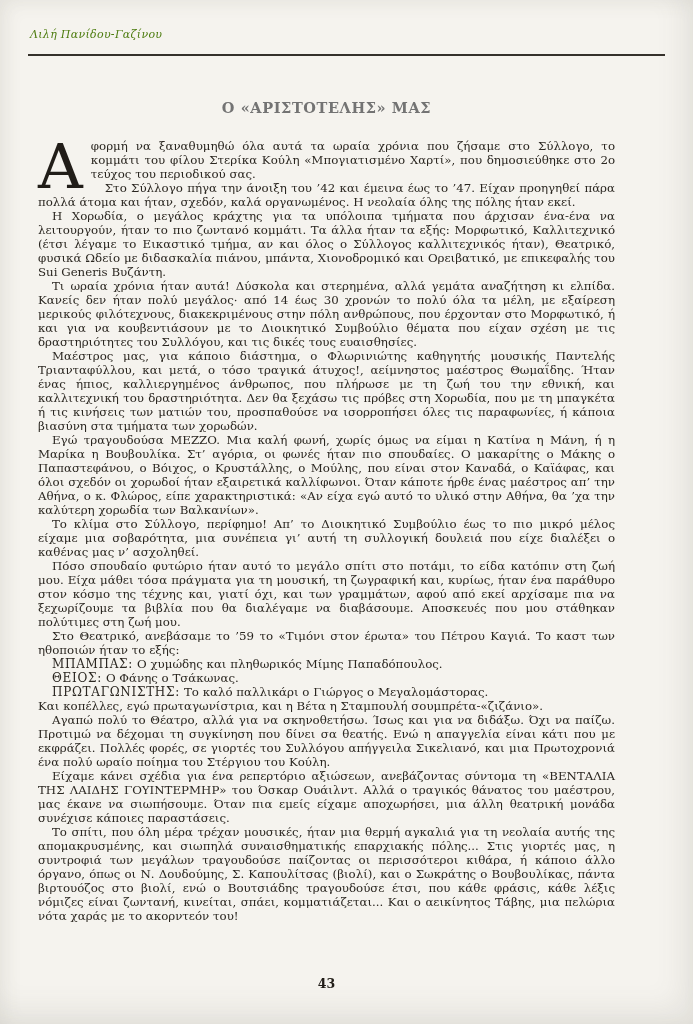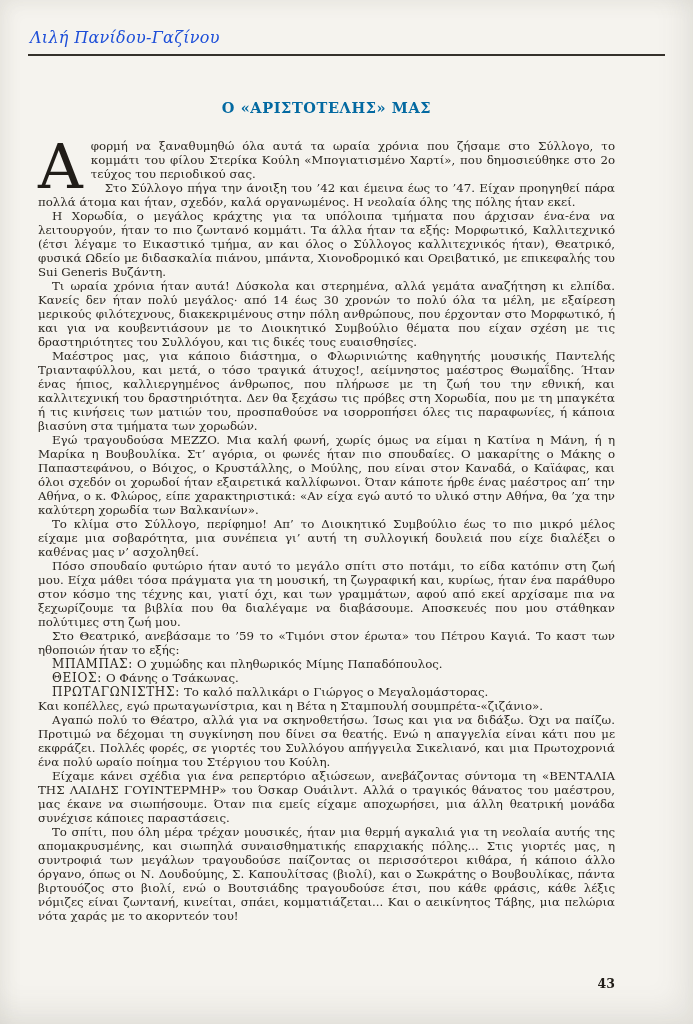--- a/index.html
+++ b/index.html
@@ -17,42 +17,42 @@
                 inset 6px 4px 18px rgba(90,85,75,0.07);
     overflow: hidden;
     font-family: "DejaVu Serif", "Liberation Serif", serif;
     color: #26221d;
   }
   .running-head {
     position: absolute;
     left: 30px;
     top: 28px;
     font-style: italic;
-    font-size: 16px;
+    font-size: 11px;
     letter-spacing: 0.3px;
-    color: #1d4ed8;
+    color: #4d7c0f;
   }
   .head-rule {
     position: absolute;
     left: 28px;
     right: 28px;
     top: 54px;
     height: 0;
     border-top: 2px solid #35312b;
   }
   .article-title {
     position: absolute;
     left: 38px;
     width: 577px;
     top: 99px;
     text-align: center;
     font-weight: bold;
     font-size: 14.5px;
     letter-spacing: 0.6px;
-    color: #0369a1;
+    color: #737373;
   }
   .body-col {
     position: absolute;
     left: 38px;
     top: 139px;
     width: 577px;
     font-size: 11.8px;
     line-height: 14px;
     text-align: justify;
     color: #2a2620;
@@ -75,21 +75,21 @@
     letter-spacing: 0.7px;
     margin-right: 4px;
     color: #2a2620;
     margin-top: 24px;
   }
   .folio {
     position: absolute;
     left: 38px;
     width: 577px;
     top: 976px;
-    text-align: right;
+    text-align: center;
     font-weight: bold;
     font-size: 12.5px;
     color: #211d18;
   }
 </style>
 </head>
 <body>
 
 <div class="page">
 

